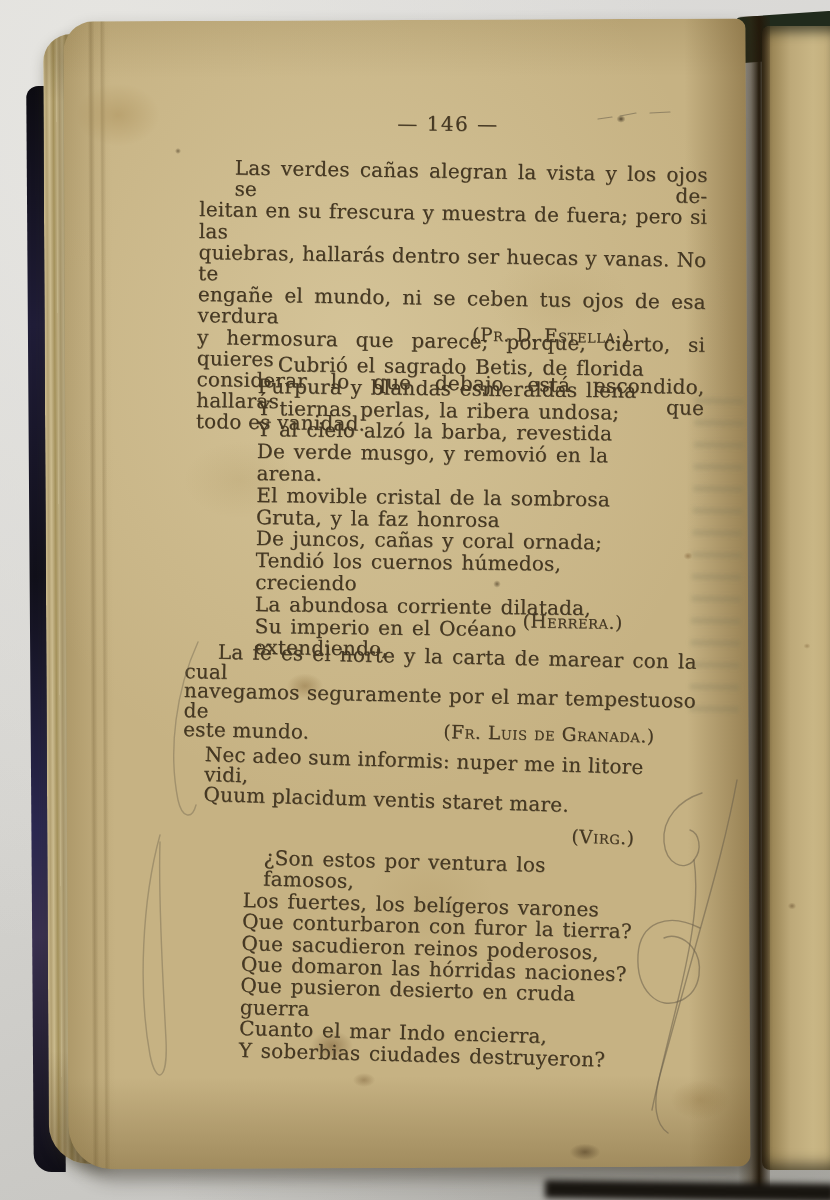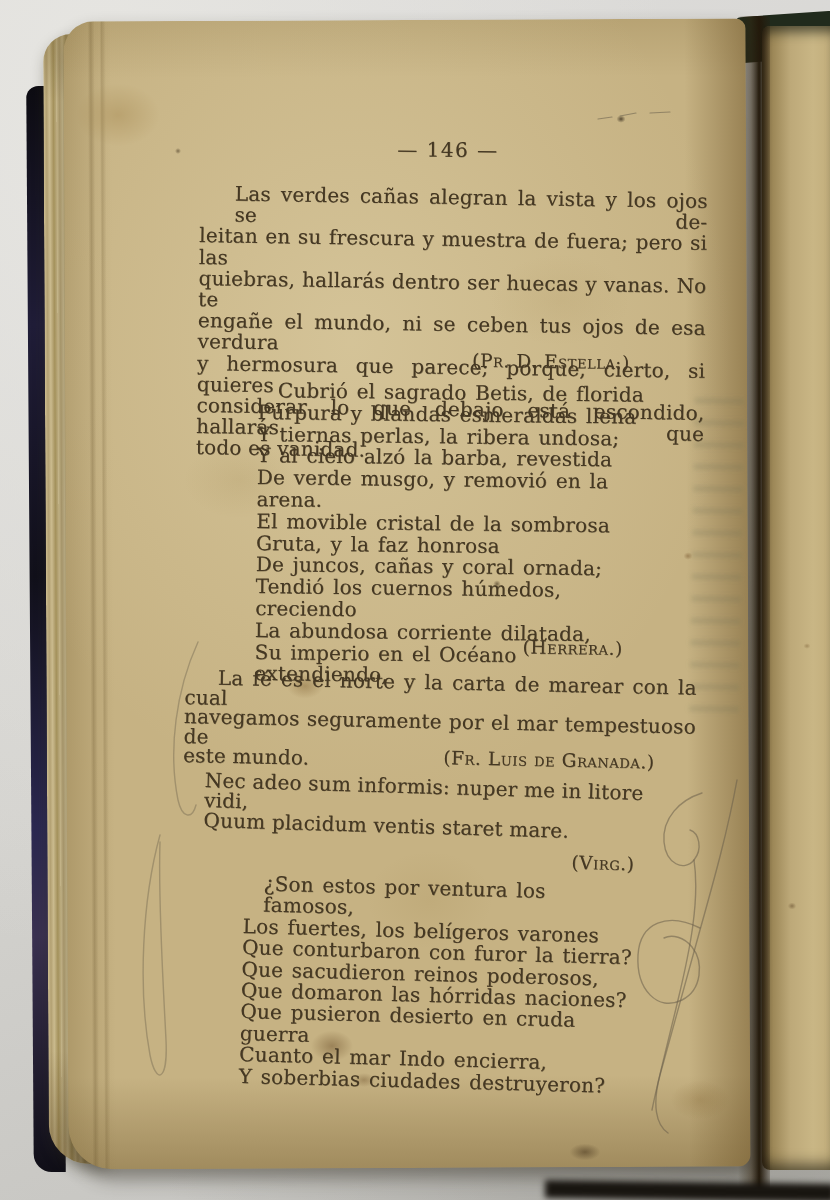--- a/index.html
+++ b/index.html
@@ -72,21 +72,21 @@
       radial-gradient(80px 55px at 240px 480px, rgba(150,125,70,0.14), rgba(0,0,0,0) 70%),
       radial-gradient(100px 65px at 560px 300px, rgba(160,135,80,0.12), rgba(0,0,0,0) 70%),
       radial-gradient(6px 5px at 688px 556px, rgba(110,75,35,0.45), rgba(0,0,0,0) 75%),
       radial-gradient(90px 70px at 430px 900px, rgba(150,122,65,0.12), rgba(0,0,0,0) 70%);
   }
   .bleed{
     position:absolute;left:692px;top:382px;width:50px;height:330px;
     background:repeating-linear-gradient(0deg, rgba(108,112,84,0.20) 0 6px, rgba(0,0,0,0) 6px 22px);
     filter:blur(2px);transform:rotate(1deg);pointer-events:none;
   }
-  .text{position:absolute;inset:0;color:#453823;text-shadow:0.4px 0.4px 0.5px rgba(60,48,28,0.5);letter-spacing:0.2px;margin-top:26px;}
+  .text{position:absolute;inset:0;color:#453823;text-shadow:0.4px 0.4px 0.5px rgba(60,48,28,0.5);letter-spacing:0.2px;}
   .block{position:absolute;transform-origin:0 0;}
   .pageno{left:200px;top:110px;width:496px;text-align:center;font-size:20px;letter-spacing:1.5px;transform:rotate(0.4deg);}
   .para1{left:200px;top:157px;width:508px;font-size:20px;line-height:21.2px;transform:rotate(0.9deg);}
   .poem1{left:258px;top:354px;width:400px;font-size:20px;line-height:21.8px;word-spacing:2px;transform:rotate(0.7deg);}
   .para2{left:185px;top:642px;width:512px;font-size:20px;line-height:19.6px;transform:rotate(1.2deg);}
   .latin{left:205px;top:744px;width:460px;font-size:20px;line-height:20px;transform:rotate(1.7deg);}
   .poem2{left:244px;top:847px;width:400px;font-size:20px;line-height:21.4px;word-spacing:2px;transform:rotate(1.5deg);}
   .attr{font-variant:small-caps;font-size:18.5px;letter-spacing:0.6px;text-align:right;}
   .attr1{left:200px;top:320px;width:430px;transform:rotate(0.8deg);}
   .attr2{left:200px;top:606px;width:423px;transform:rotate(0.8deg);}

